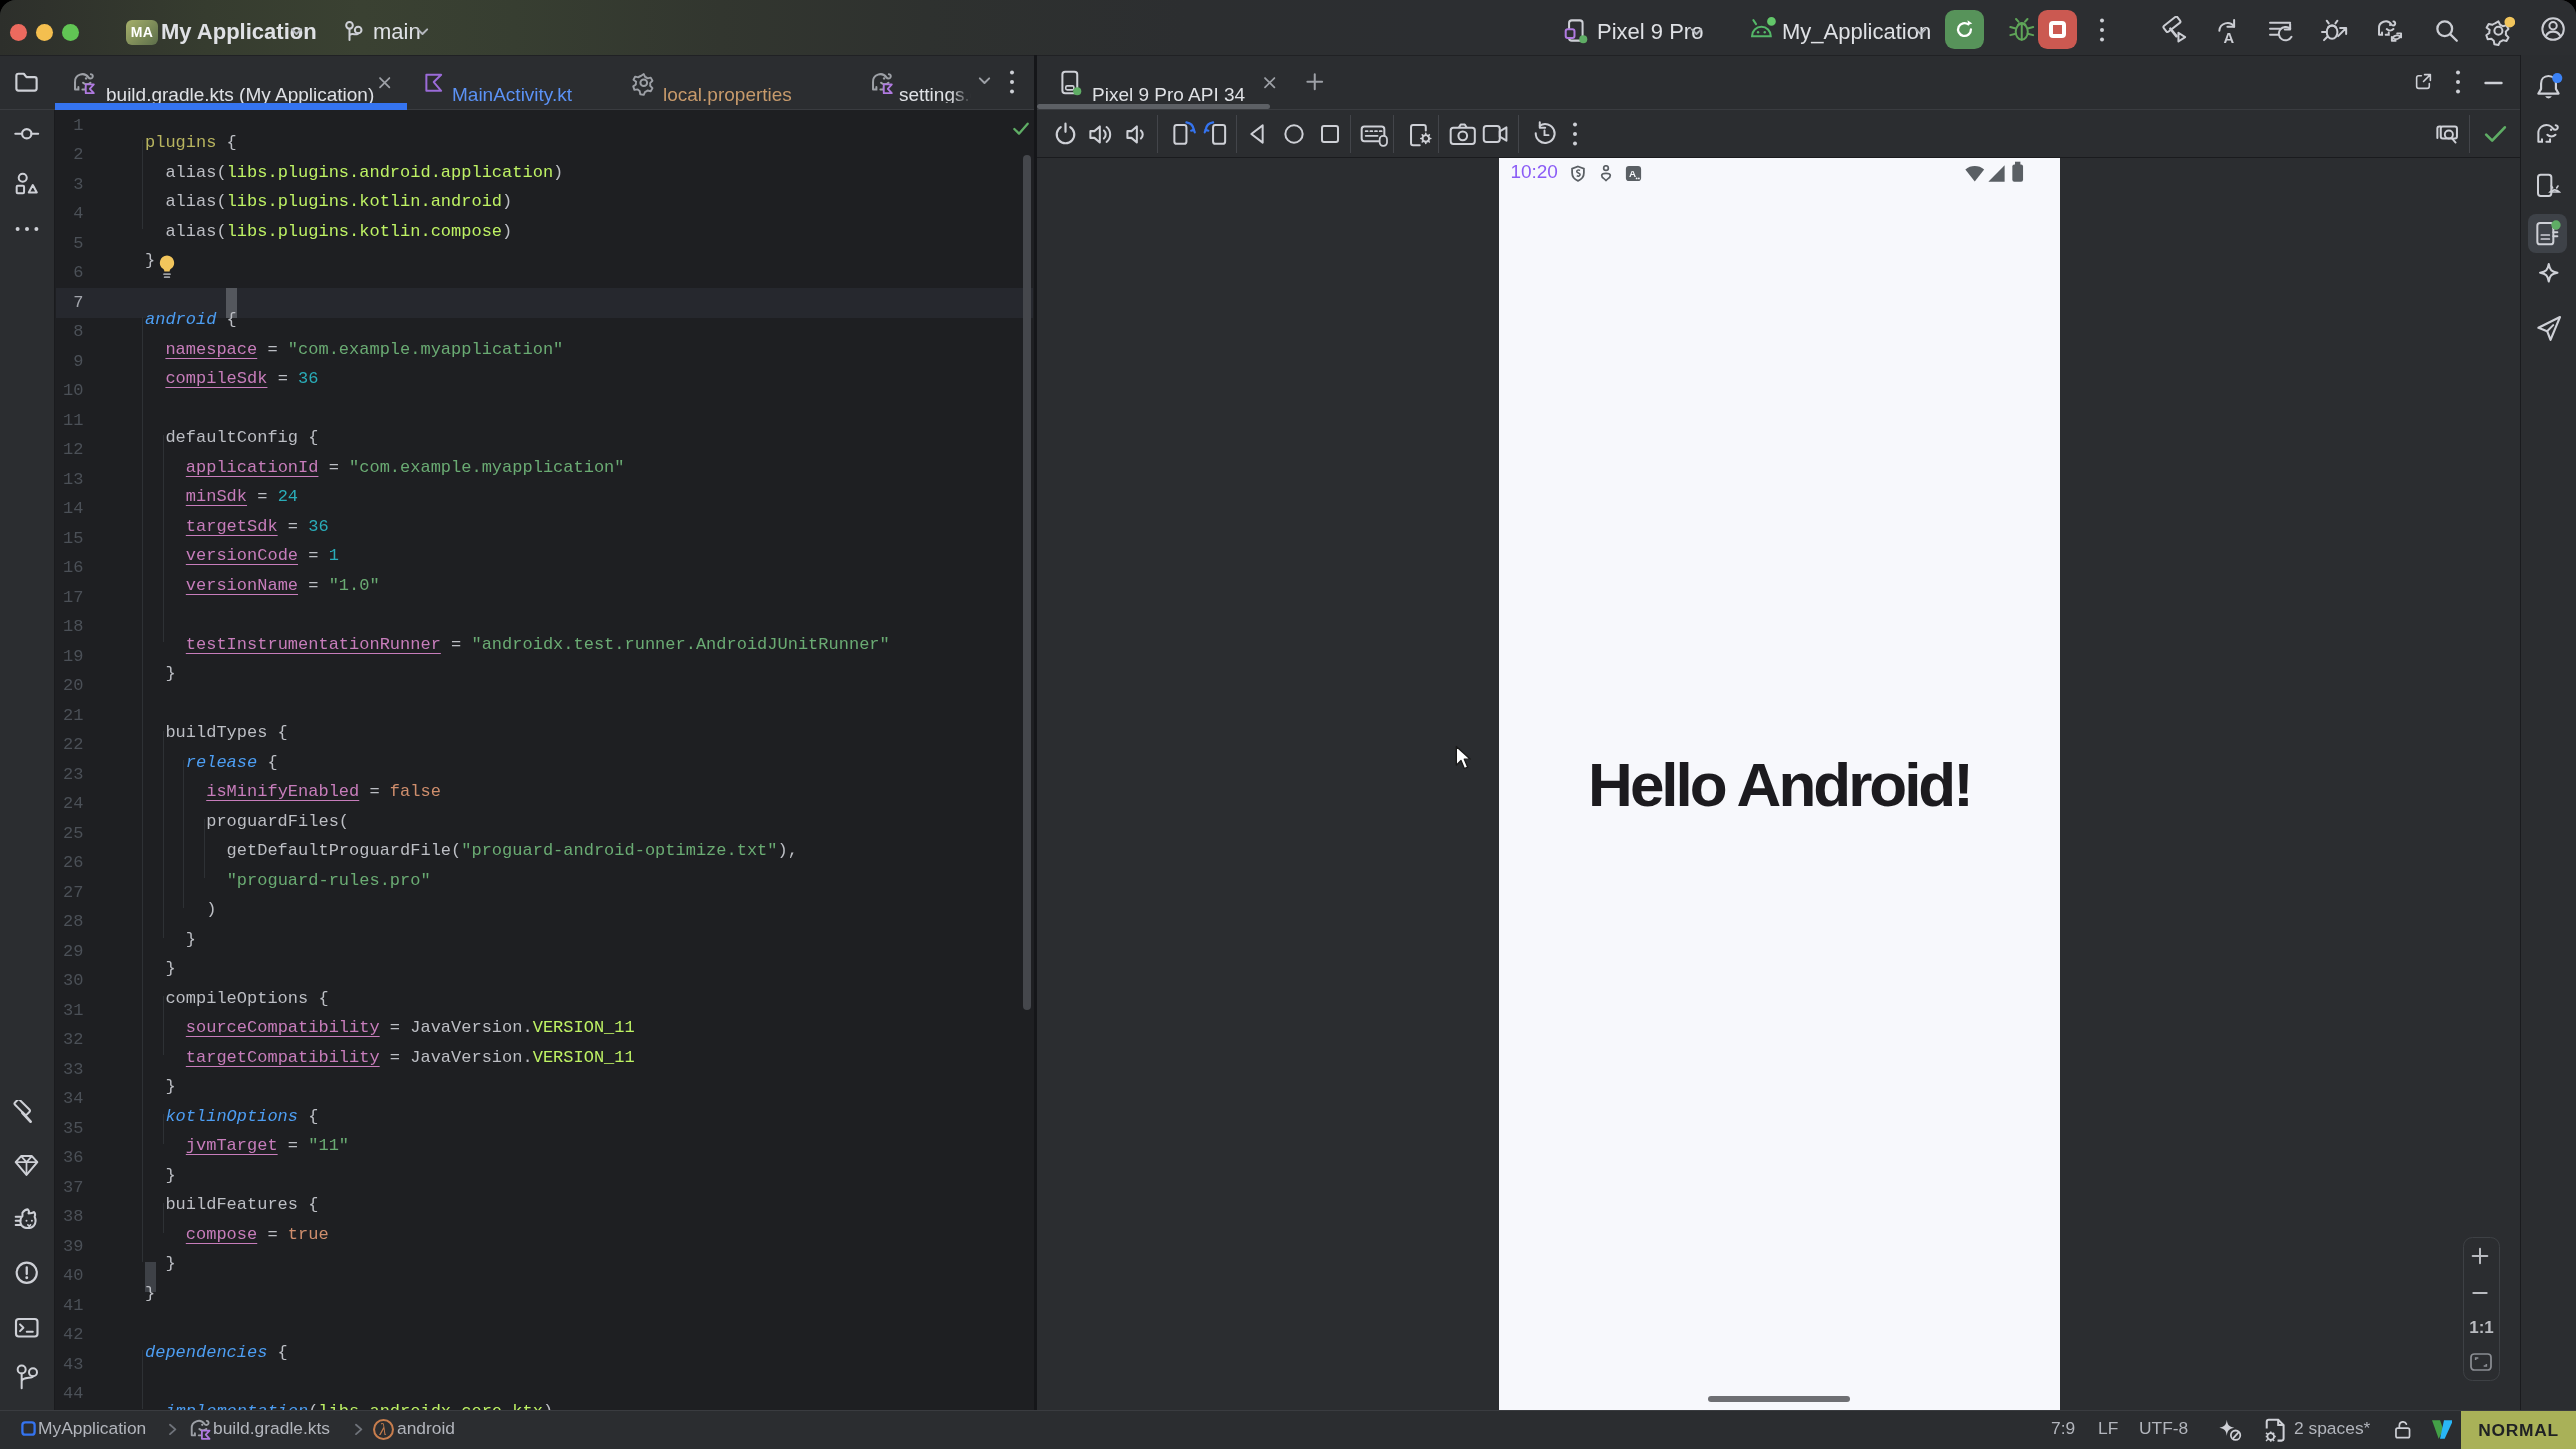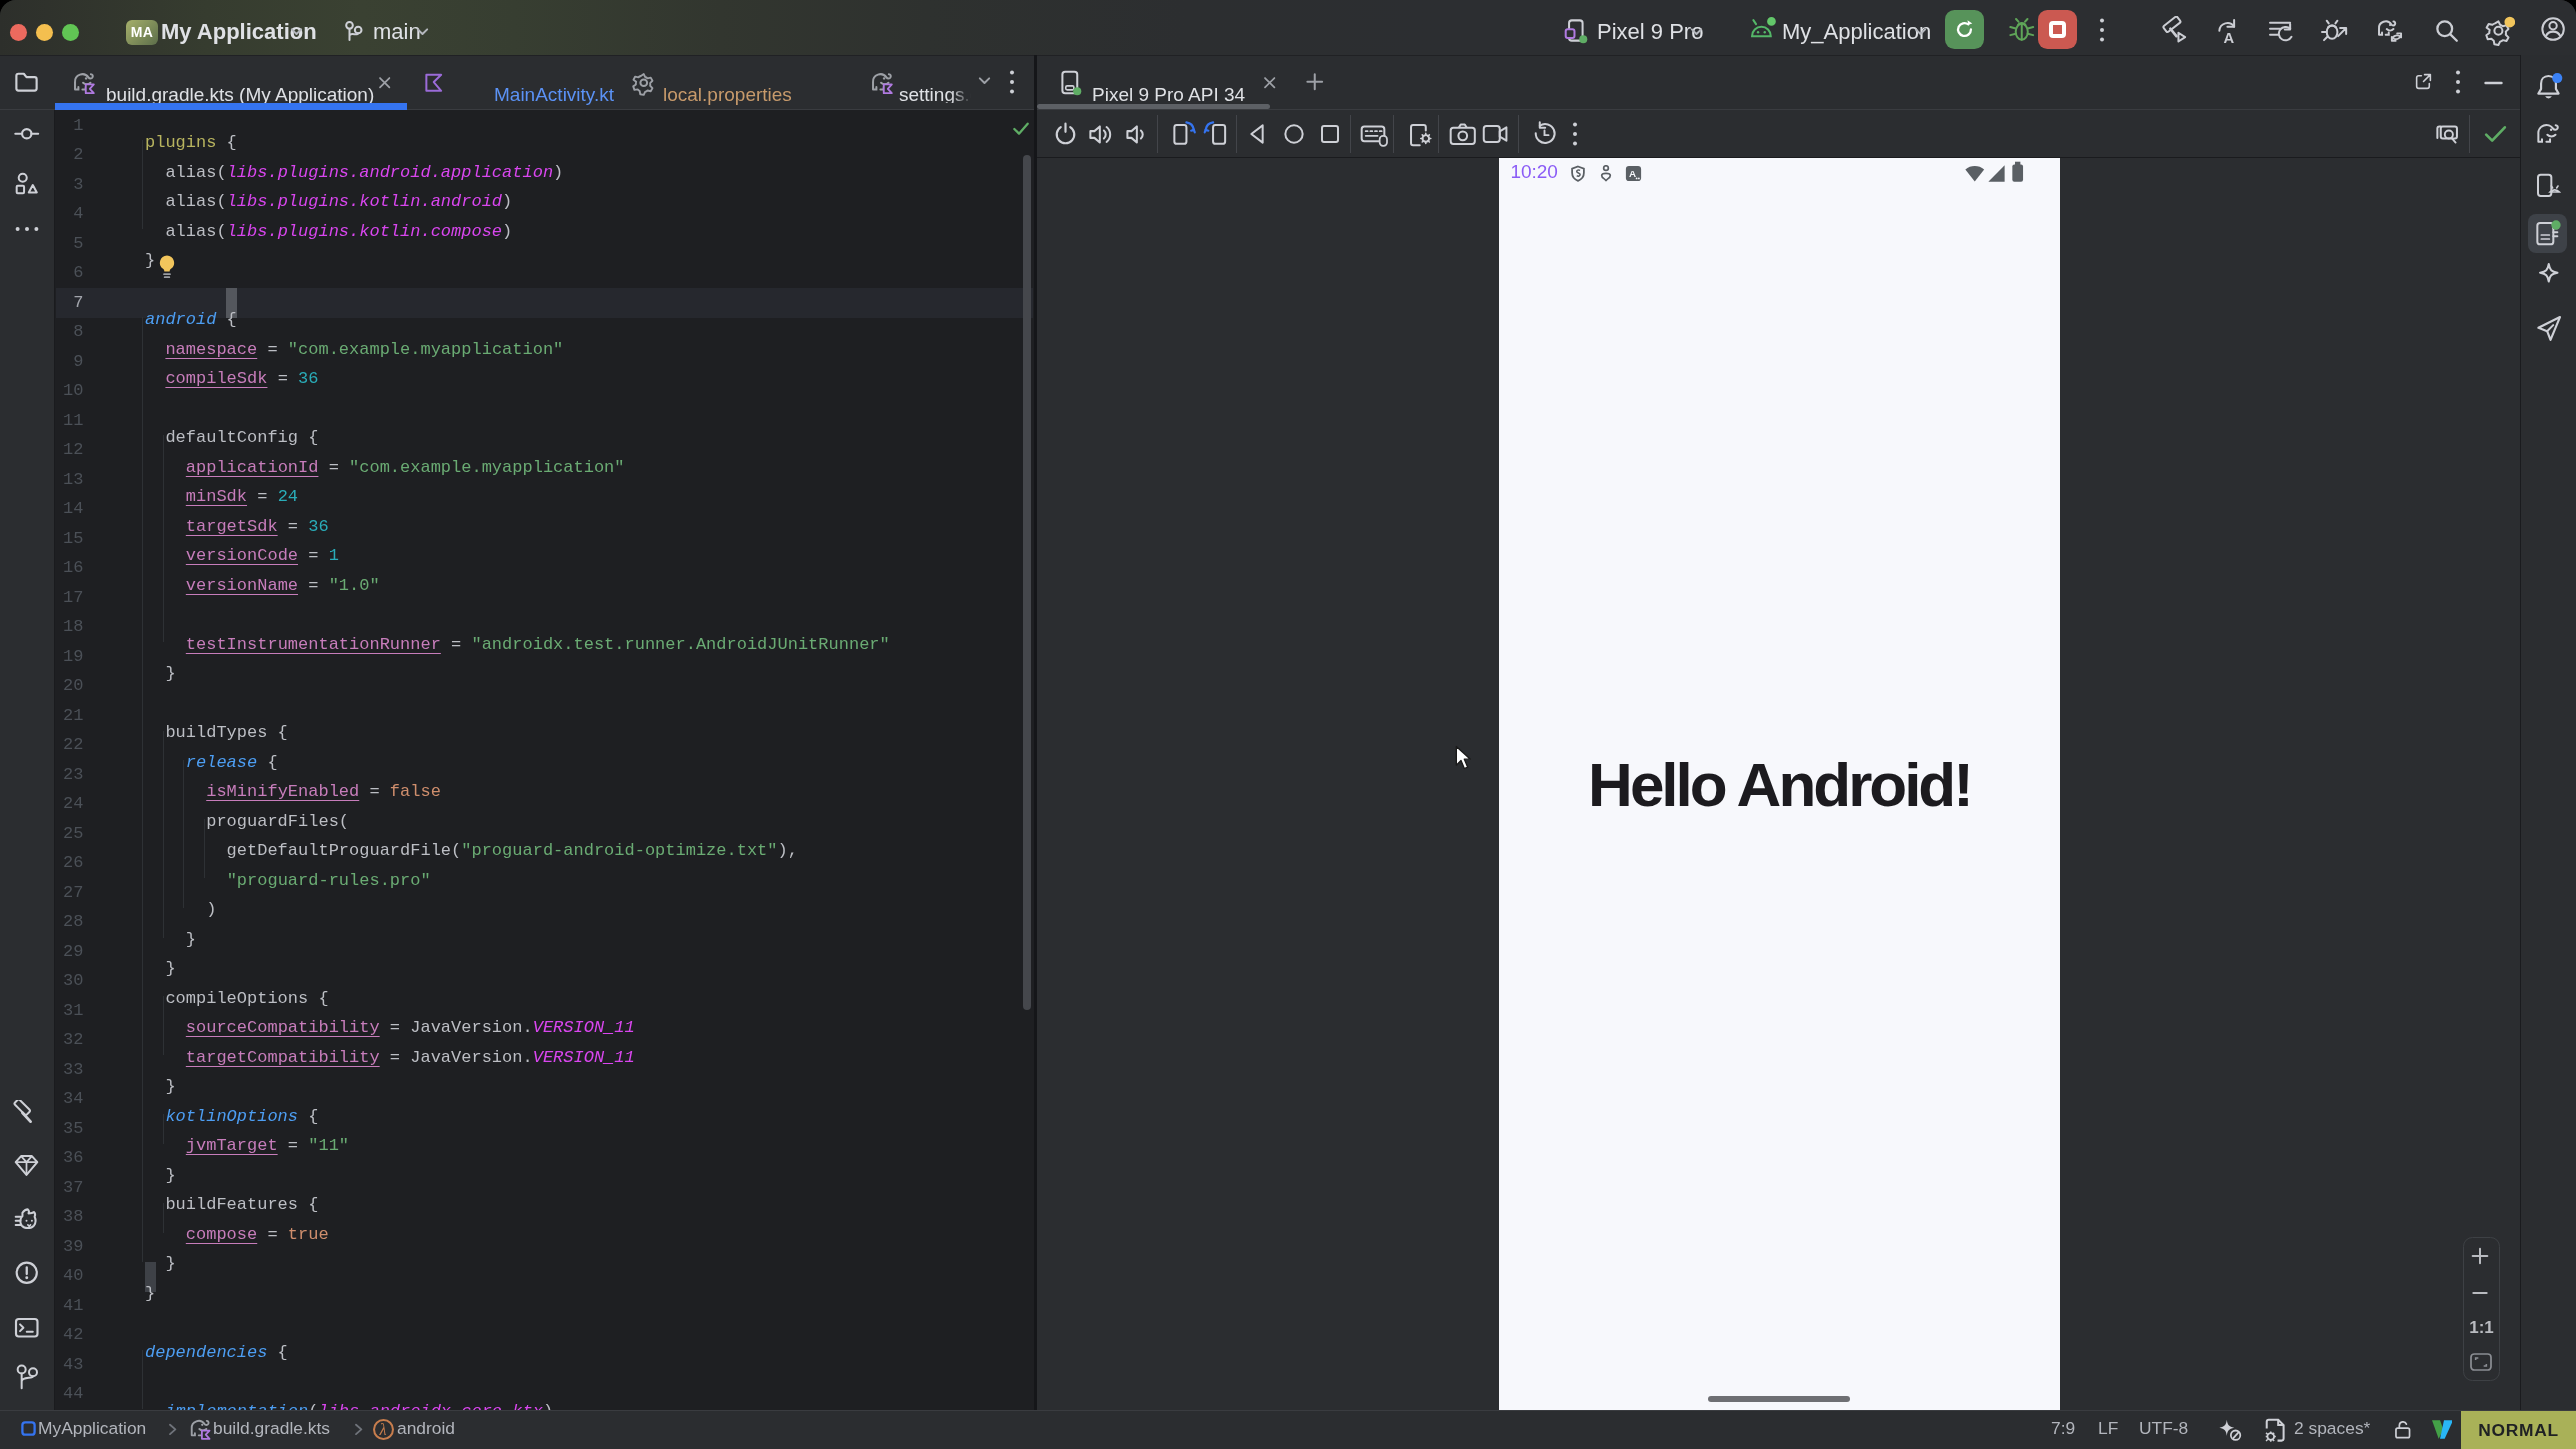--- a/index.html
+++ b/index.html
@@ -25,21 +25,21 @@
   .rtsep { left:2520px; top:55px; width:1.3px; height:1355px; background:#1a1b1e; }
   .statusbar { left:0; top:1410px; width:2576px; height:39px; background:#2b2d30; border-top:1.3px solid #3a3c40; }
 
   
   .caretline { left:0; top:178px; width:977px; height:29.5px; background:#26282e; }
   .gutter { position:absolute; left:0; top:0.7px; width:27.5px; text-align:right;
     font-family:"Liberation Mono",monospace; font-size:17px; line-height:29.5px; color:#4b5057; white-space:pre; }
   .code { position:absolute; left:89px; top:18px; font-family:"Liberation Mono",monospace;
     font-size:17px; line-height:29.5px; color:#bcbec4; white-space:pre; }
   .code .y  { color:#b8b45f; }
-  .code .pk { color:#d946ef; font-style:italic; }
+  .code .pk { color:#bef264; }
   .code .pu { color:#c77dbb; text-decoration:underline; text-decoration-thickness:1.3px; text-underline-offset:4px; }
   .code .bl { color:#4d9ef3; font-style:italic; }
   .code .st { color:#6aab73; }
   .code .nu { color:#2aacb8; }
   .code .or { color:#cf8e6d; }
   .guide { position:absolute; width:1.3px; background:#2e3135; }
   .cursorblock { position:absolute; left:170px; top:178px; width:10.7px; height:29.5px; background:#54575d; }
   .bracematch { position:absolute; left:89px; top:1152px; width:10.7px; height:29.5px; background:#3e4147; }
   .scrollthumb { position:absolute; left:967px; top:45px; width:8px; height:855px; background:#45474c; border-radius:4px; }
 
@@ -192,21 +192,21 @@
     </svg>
   <div class="tabtext" style="left:106px;">build.gradle.kts (My Application)</div>
   <svg class="abs" style="left:376px; top:74px;" width="17.4" height="17.4" viewBox="0 0 26 26">
     <path d="M6 6 L20 20 M20 6 L6 20" stroke="#9da0a6" stroke-width="2.6" stroke-linecap="round"></path>
     </svg>
   <div class="abs underline-blue"></div>
 
   <svg class="abs" style="left:423px; top:72px;" width="21.5" height="21.5" viewBox="0 0 32 32">
     <path d="M5 4 h22 l-11 11 l11 13 h-22 z" fill="none" stroke="#9b6bd8" stroke-width="3" stroke-linejoin="round"></path>
     </svg>
-  <div class="tabtext" style="left:452px; color:#5b92f5;margin-left:42px;">MainActivity.kt</div>
+  <div class="tabtext" style="left:452px; color:#5b92f5;">MainActivity.kt</div>
 
   <svg class="abs" style="left:631px; top:70px;" width="25.5" height="25.5" viewBox="0 0 38 38">
     <circle cx="19" cy="19" r="5" fill="none" stroke="#9da0a6" stroke-width="3"></circle>
     <path d="M19 6 l2 4.4 a9 9 0 0 1 3.6 2 l4.8 -1.1 l2.6 4.7 l-3.5 3.5 a9 9 0 0 1 0 4 l3.5 3.5 l-2.6 4.7 l-4.8 -1.1 a9 9 0 0 1 -3.6 2 l-2 4.4 l-5.2 -0.9 l-0.9 -4.8 a9 9 0 0 1 -3 -2.4 l-4.8 0.7 l-1.8 -5.2 l4 -2.9 a9 9 0 0 1 0.4 -4 l-4 -3 l2.6 -4.7 l4.8 1.1 a9 9 0 0 1 3.6 -2 z" fill="none" stroke="#9da0a6" stroke-width="2.8" stroke-linejoin="round"></path>
     </svg>
   <div class="tabtext" style="left:663px; color:#c79a6b;">local.properties</div>
 
   <svg class="abs" style="left:867px; top:68px;" width="29.5" height="29.5" viewBox="0 0 44 44">
     <path d="M9 32 v-11 a11 11 0 0 1 20 -7 c1.4 2.2 4.8 2.2 6 0 c1.2 -2.4 0 -4.8 -2.4 -4.8 M9 32 h5 v-3.5 M20 32 h5 v-3.5 M32 22 c-3 3 -8 3 -11 0" fill="none" stroke="#9da0a6" stroke-width="3" stroke-linecap="round"></path>
     <circle cx="25.5" cy="15.5" r="1.8" fill="#9da0a6"></circle>

